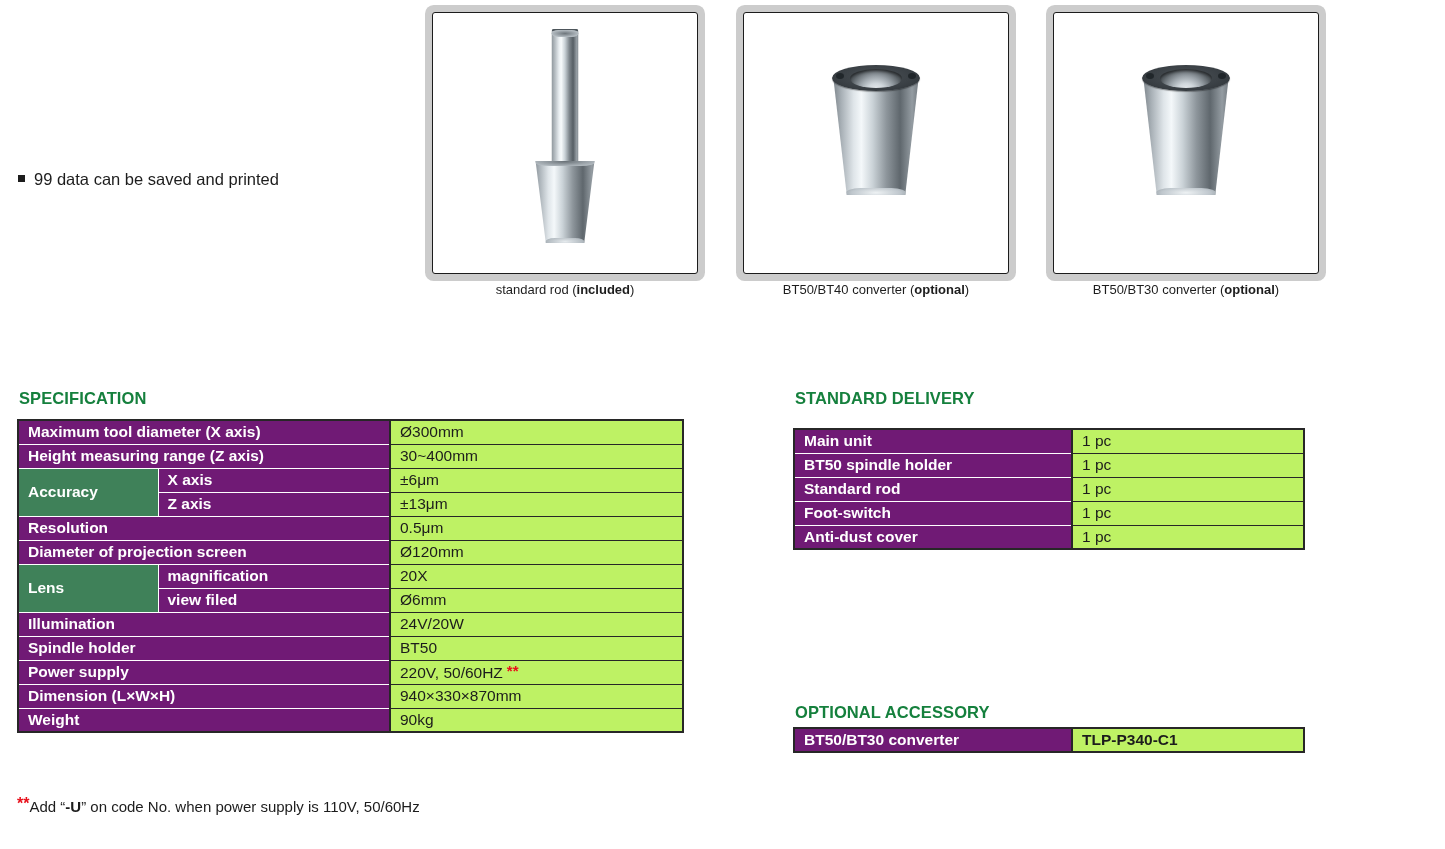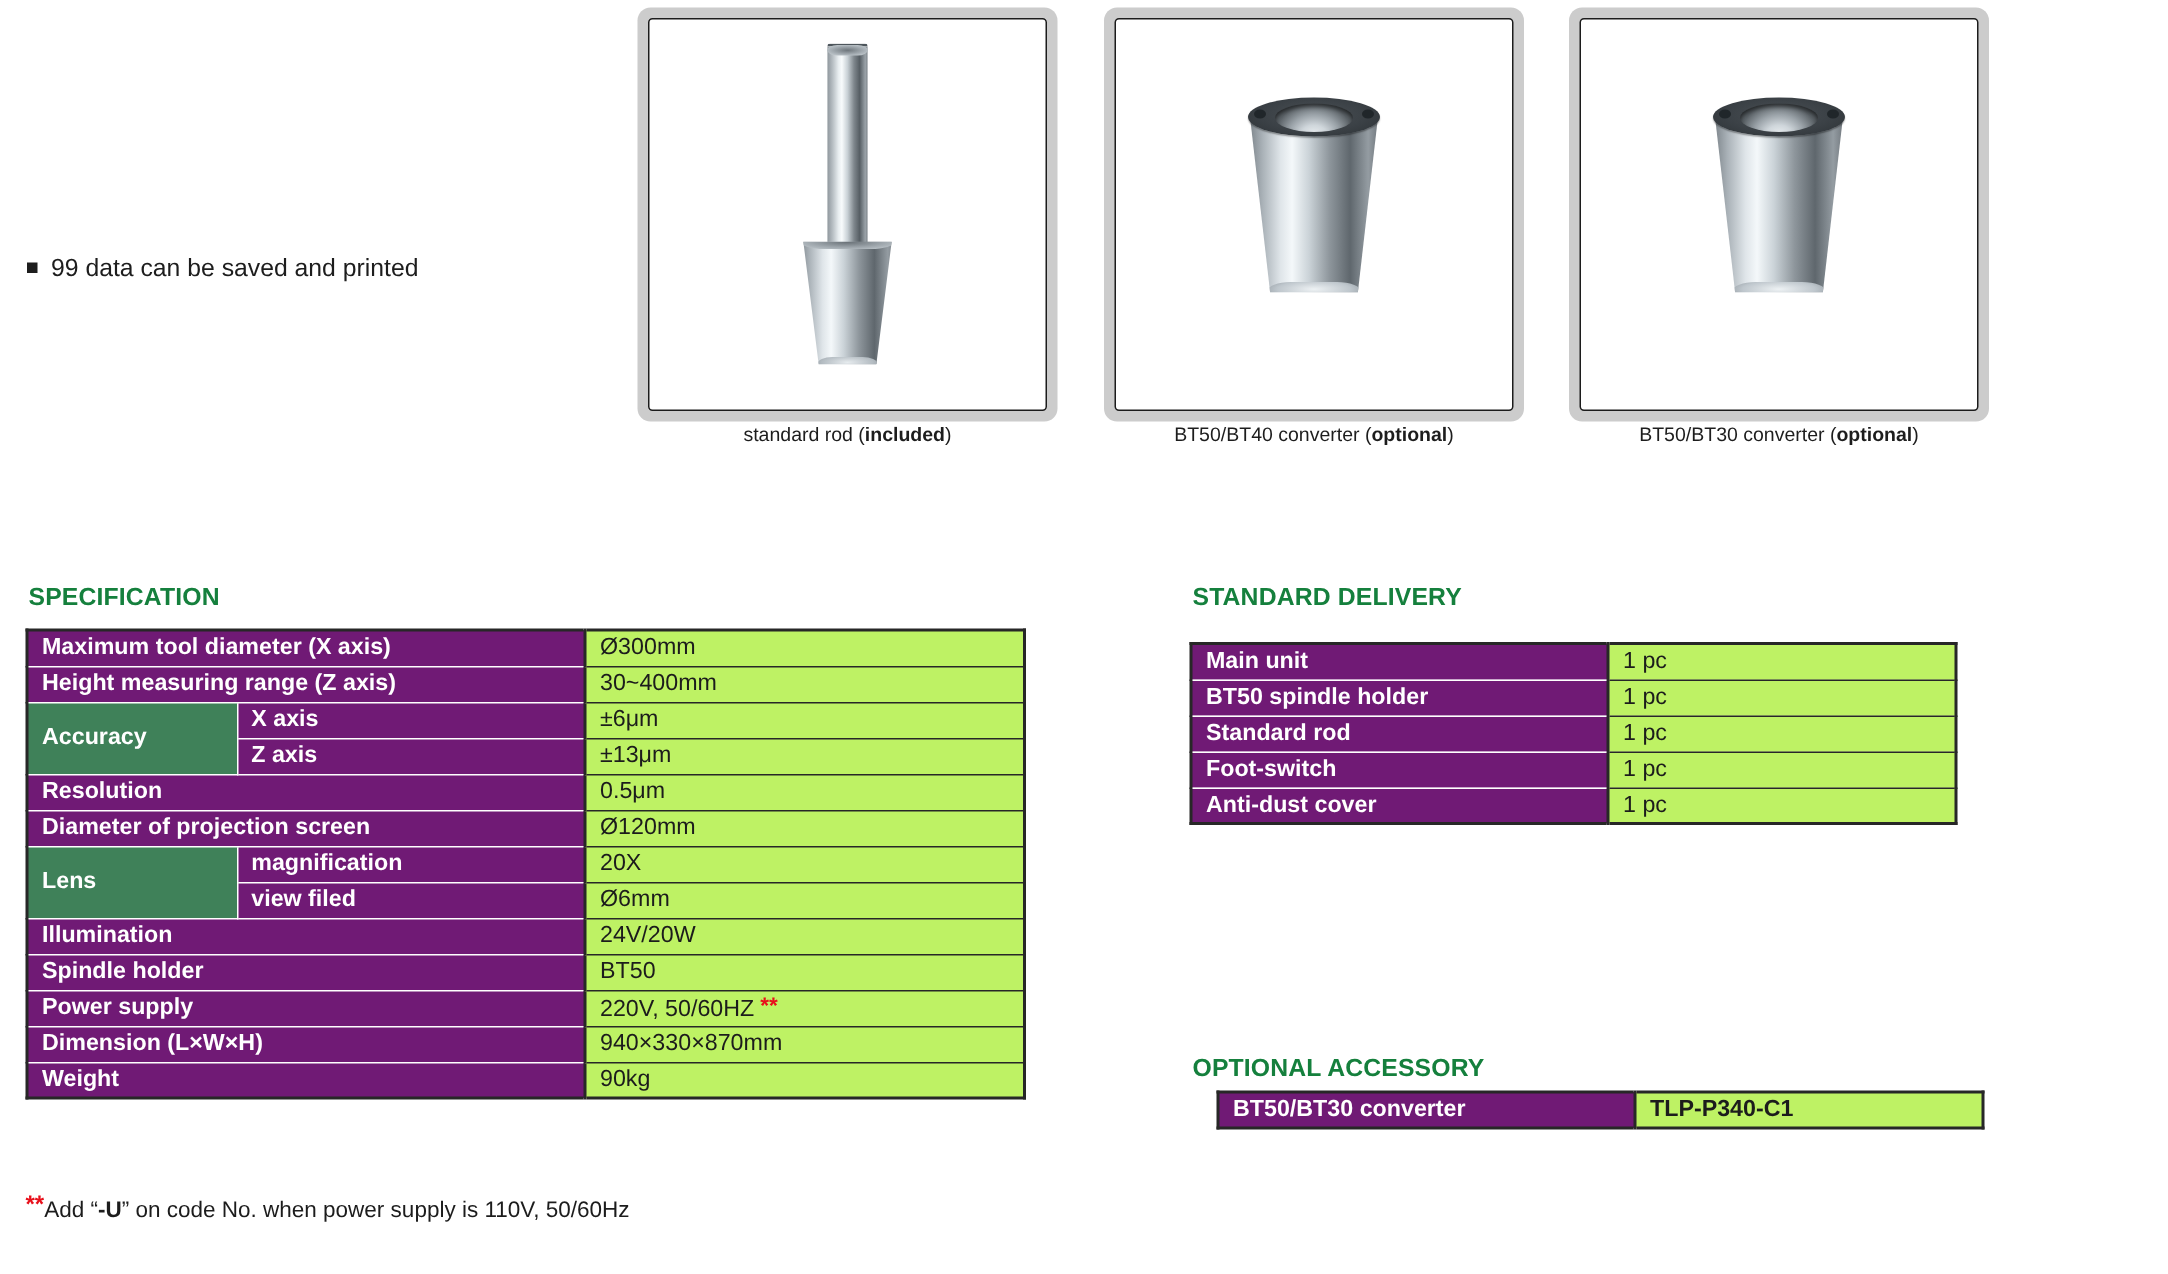--- a/index.html
+++ b/index.html
@@ -205,21 +205,21 @@
 
   #table-spec { left: 17px; top: 419px; width: 665px; }
   #table-spec col.c-key { width: 140px; }
   #table-spec col.c-sub { width: 232px; }
   #table-spec col.c-val { width: 293px; }
 
   #table-delivery { left: 793px; top: 428px; width: 510px; }
   #table-delivery col.c-key { width: 278px; }
   #table-delivery col.c-val { width: 232px; }
 
-  #table-optional { left: 811px; top: 727px; width: 510px; }
+  #table-optional { left: 793px; top: 727px; width: 510px; }
   #table-optional col.c-key { width: 278px; }
   #table-optional col.c-val { width: 232px; }
   #table-optional td.v { font-weight: bold; }
 
   .asterisk {
     color: #e8101b;
     font-weight: bold;
     font-size: 15px;
     vertical-align: 2px;
     margin-left: 4px;

